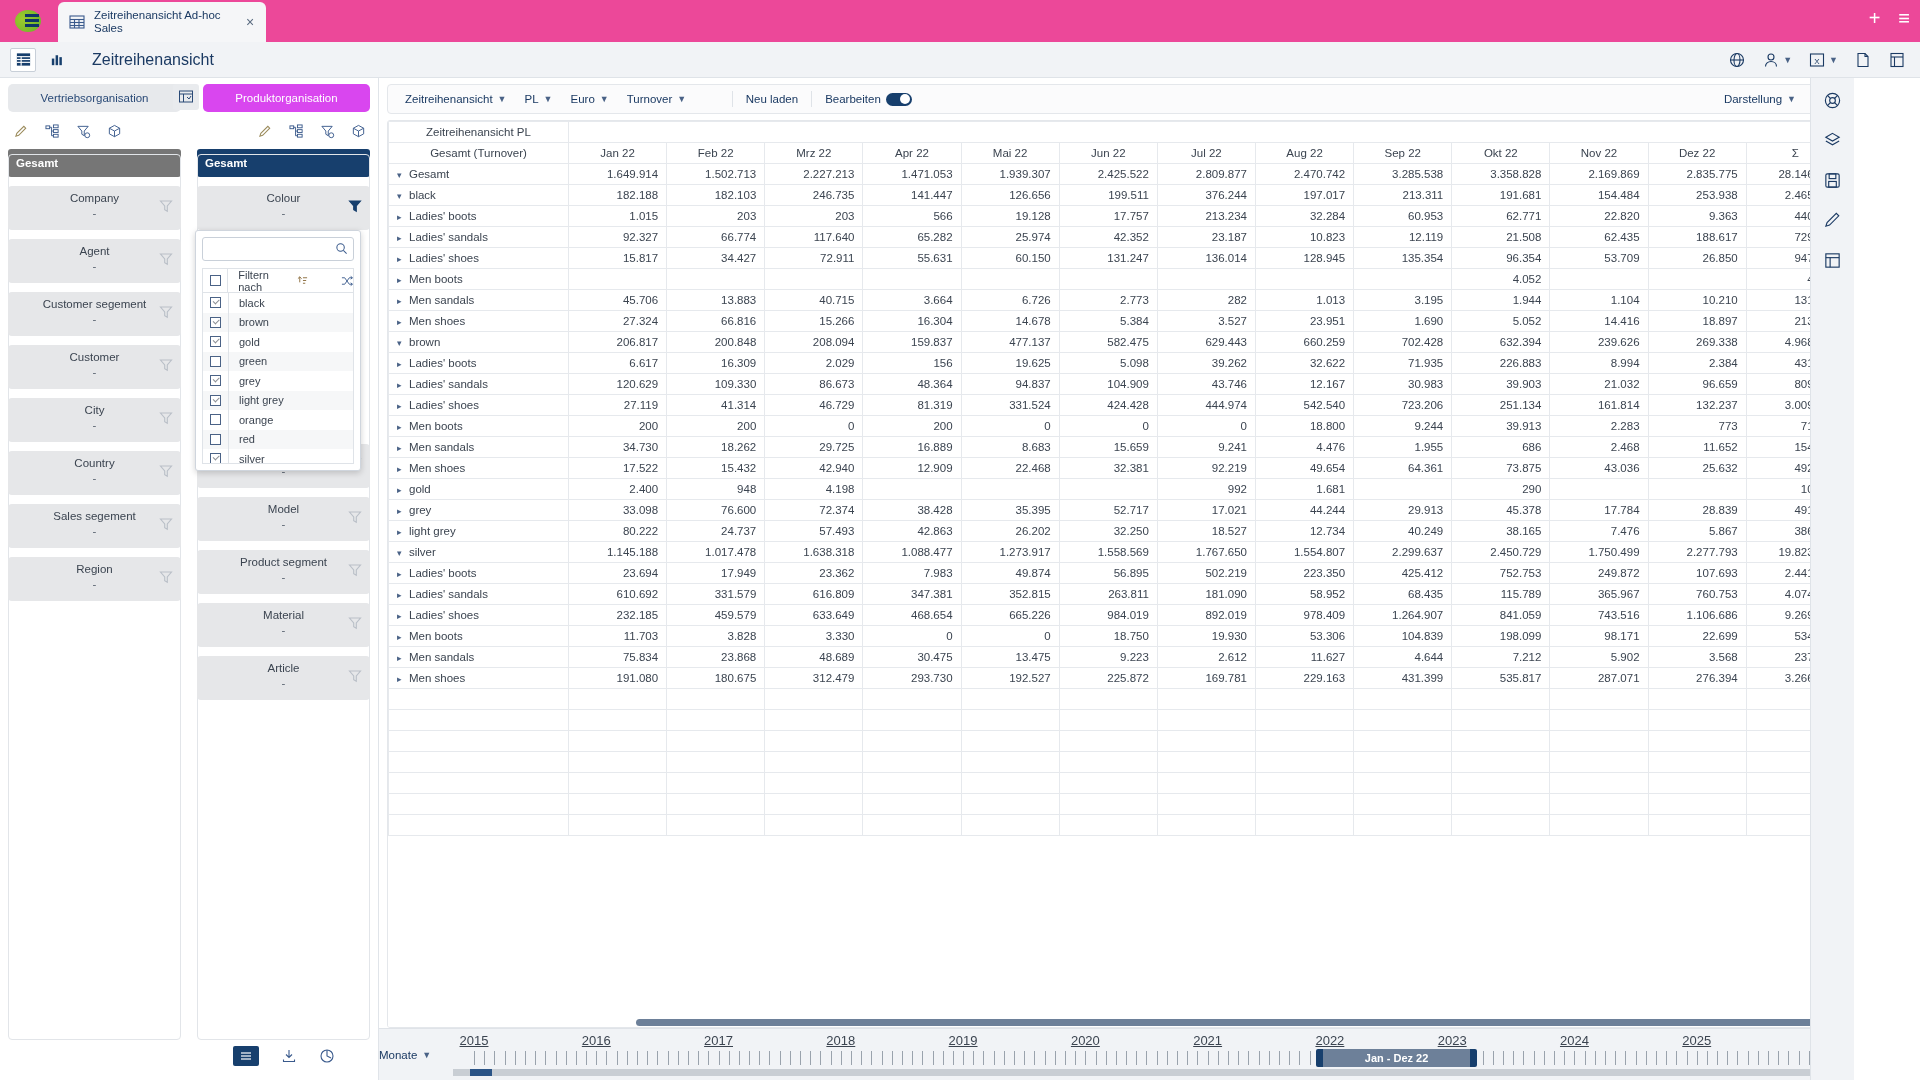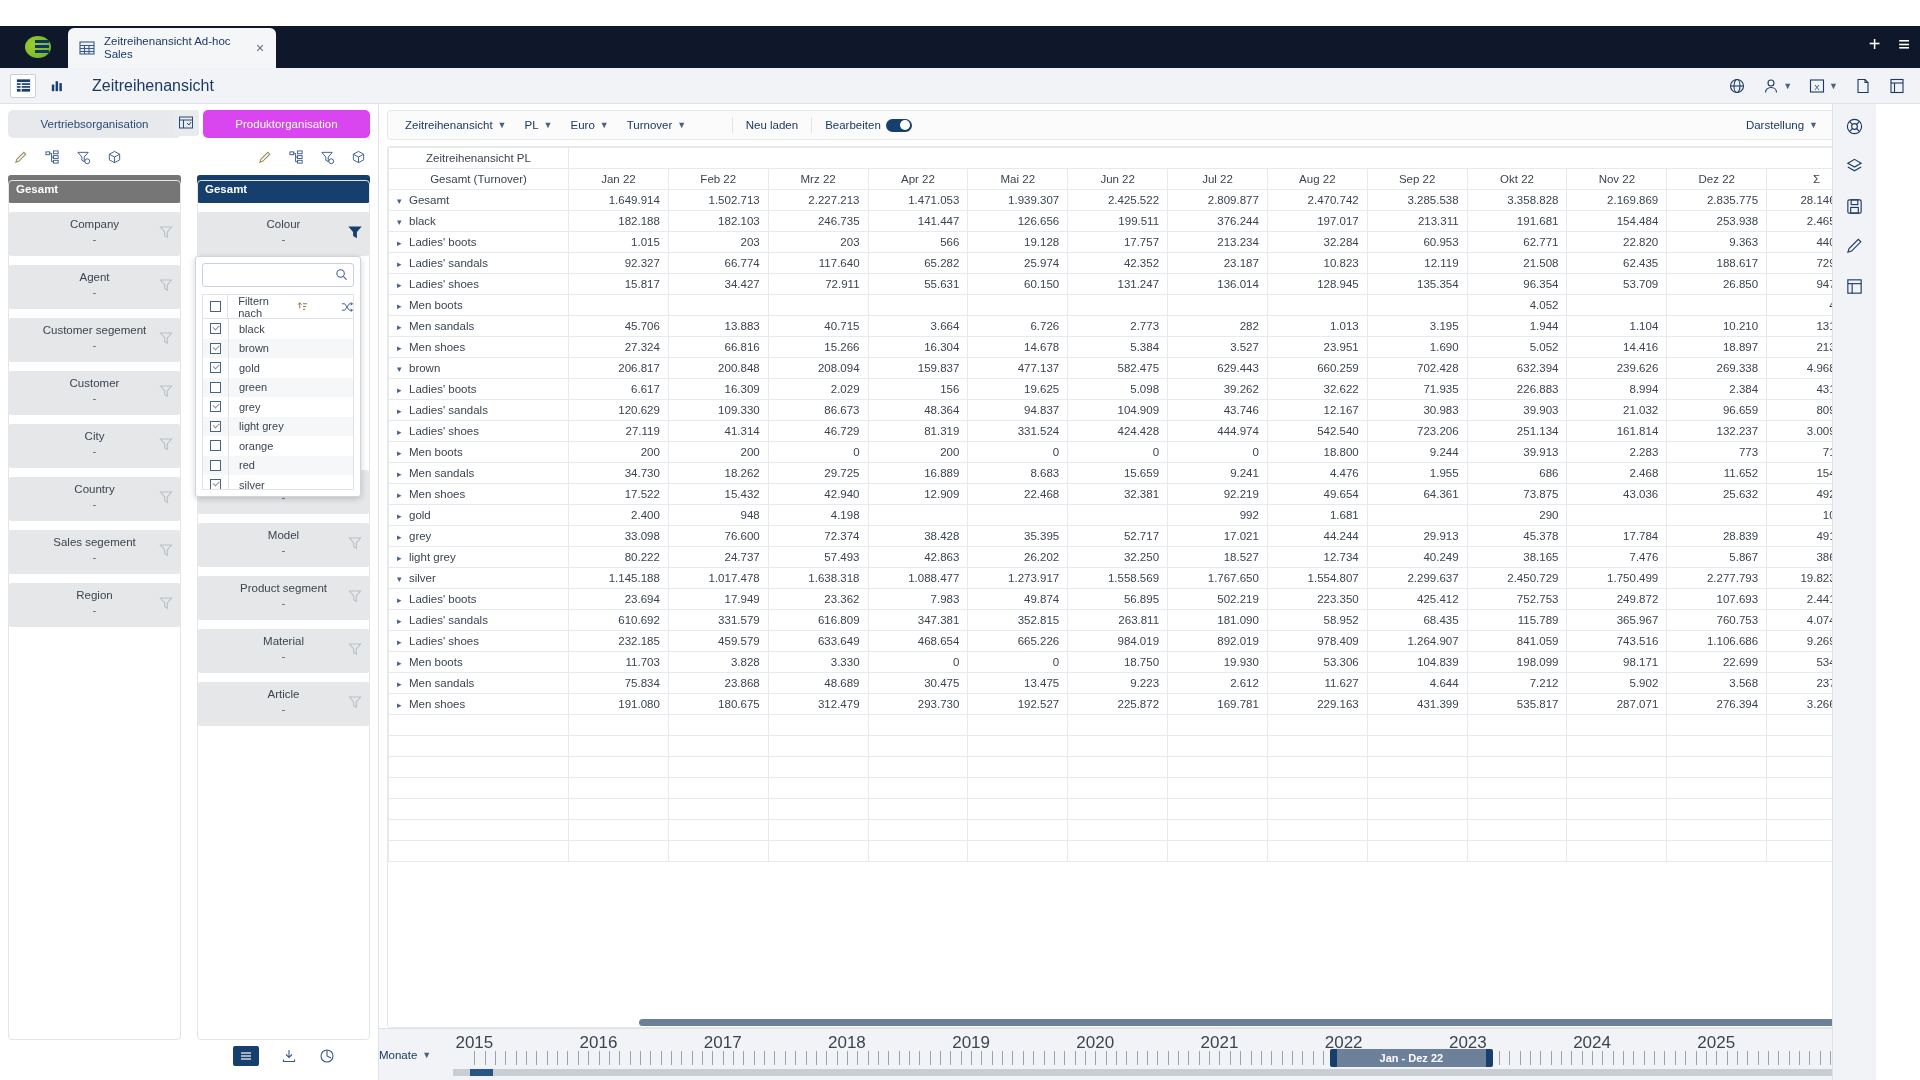--- a/index.html
+++ b/index.html
@@ -8,22 +8,22 @@
     width: 1920px; height: 1080px;
     overflow: hidden;
     font-family: "Liberation Sans", sans-serif;
     background: #ffffff;
     color: #203864;
   }
   .app { position: relative; width: 1920px; height: 1080px; display: flex; flex-direction: column; }
 
   
   .titlebar {
-    height: 42px; background: #0f172a; display: flex; align-items: flex-end;
-    padding: 0 16px; flex: 0 0 42px; position: relative; margin-top: 26px;
+    height: 42px; background: #ec4899; display: flex; align-items: flex-end;
+    padding: 0 6px; flex: 0 0 42px; position: relative;
   }
   .logo-wrap { width: 44px; height: 42px; display: flex; align-items: center; justify-content: center; }
   .logo {
     width: 26px; height: 22px; border-radius: 50%;
     background: radial-gradient(circle at 30% 40%, #9ecb2d 0%, #76b82a 70%);
     position: relative;
   }
   .logo::before {
     content:""; position:absolute; left:10px; top:4px; width:14px; height:2.5px;
     background:#0e3567; box-shadow: 0 5px 0 #0e3567, 0 10px 0 #0e3567;
@@ -163,41 +163,41 @@
   .hscroll-thumb { position: absolute; height: 7px; border-radius: 4px; background: #6d8099; top: 1px; }
 
   
   .timeline {
     height: 52px; flex: 0 0 52px; background: #f1f3f6; border-top: 1px solid #dfe3e8;
     display: flex; align-items: stretch; position: relative;
   }
   .tl-left { width: 74px; flex: 0 0 74px; display: flex; align-items: center; gap: 5px; font-size: 11.5px; color: #1b3a63; cursor: pointer; }
   .tl-body { flex: 1; position: relative; }
   .tl-years { position: absolute; left: 0; right: 0; top: 4px; height: 16px; }
-  .tl-year { position: absolute; font-size: 17px; color: #3b4450; transform: translateX(-50%); }
+  .tl-year { position: absolute; font-size: 13px; color: #3b4450; transform: translateX(-50%); text-decoration: underline; }
   .tl-ticks { position: absolute; left: 0; right: 0; top: 22px; height: 16px; }
   .tick { position: absolute; top: 0; width: 1px; height: 14px; background: #9aa3ad; }
   .tl-bar { position: absolute; left: 0; right: 0; top: 40px; height: 7px; background: #c9ced4; }
   .tl-bar-fill { position: absolute; top: 0; height: 7px; background: #2b5486; }
   .tl-selection {
     position: absolute; top: 20px; height: 18px; background: #6d8099;
     border-left: 7px solid #173f6d; border-right: 7px solid #173f6d;
     display: flex; align-items: center; justify-content: center; border-radius: 2px;
   }
   .tl-selection span { font-size: 11px; color: #fff; font-weight: bold; white-space: nowrap; }
   .tl-more { position: absolute; right: 8px; top: 14px; color: #3b4450; font-size: 15px; cursor: pointer; letter-spacing: 0; }
 
   
   .rightrail {
     width: 44px; flex: 0 0 44px; background: #f1f3f6; border-left: 1px solid #dfe3e8;
     display: flex; flex-direction: column; align-items: center; padding-top: 10px; gap: 16px;
     position: absolute; right: 0; top: 0; bottom: 0;
   }
   .rr-btn { width: 26px; height: 24px; display: flex; align-items: center; justify-content: center; cursor: pointer; color: #1b3a63; }
-  .shifted { margin-right: 44px; }
+  .shifted { margin-right: 66px; }
   svg { display: block; }
 </style>
 </head>
 <body>
 
 <div class="app">
 
   <div class="titlebar">
     <div class="logo-wrap">
       <div class="logo"></div>

